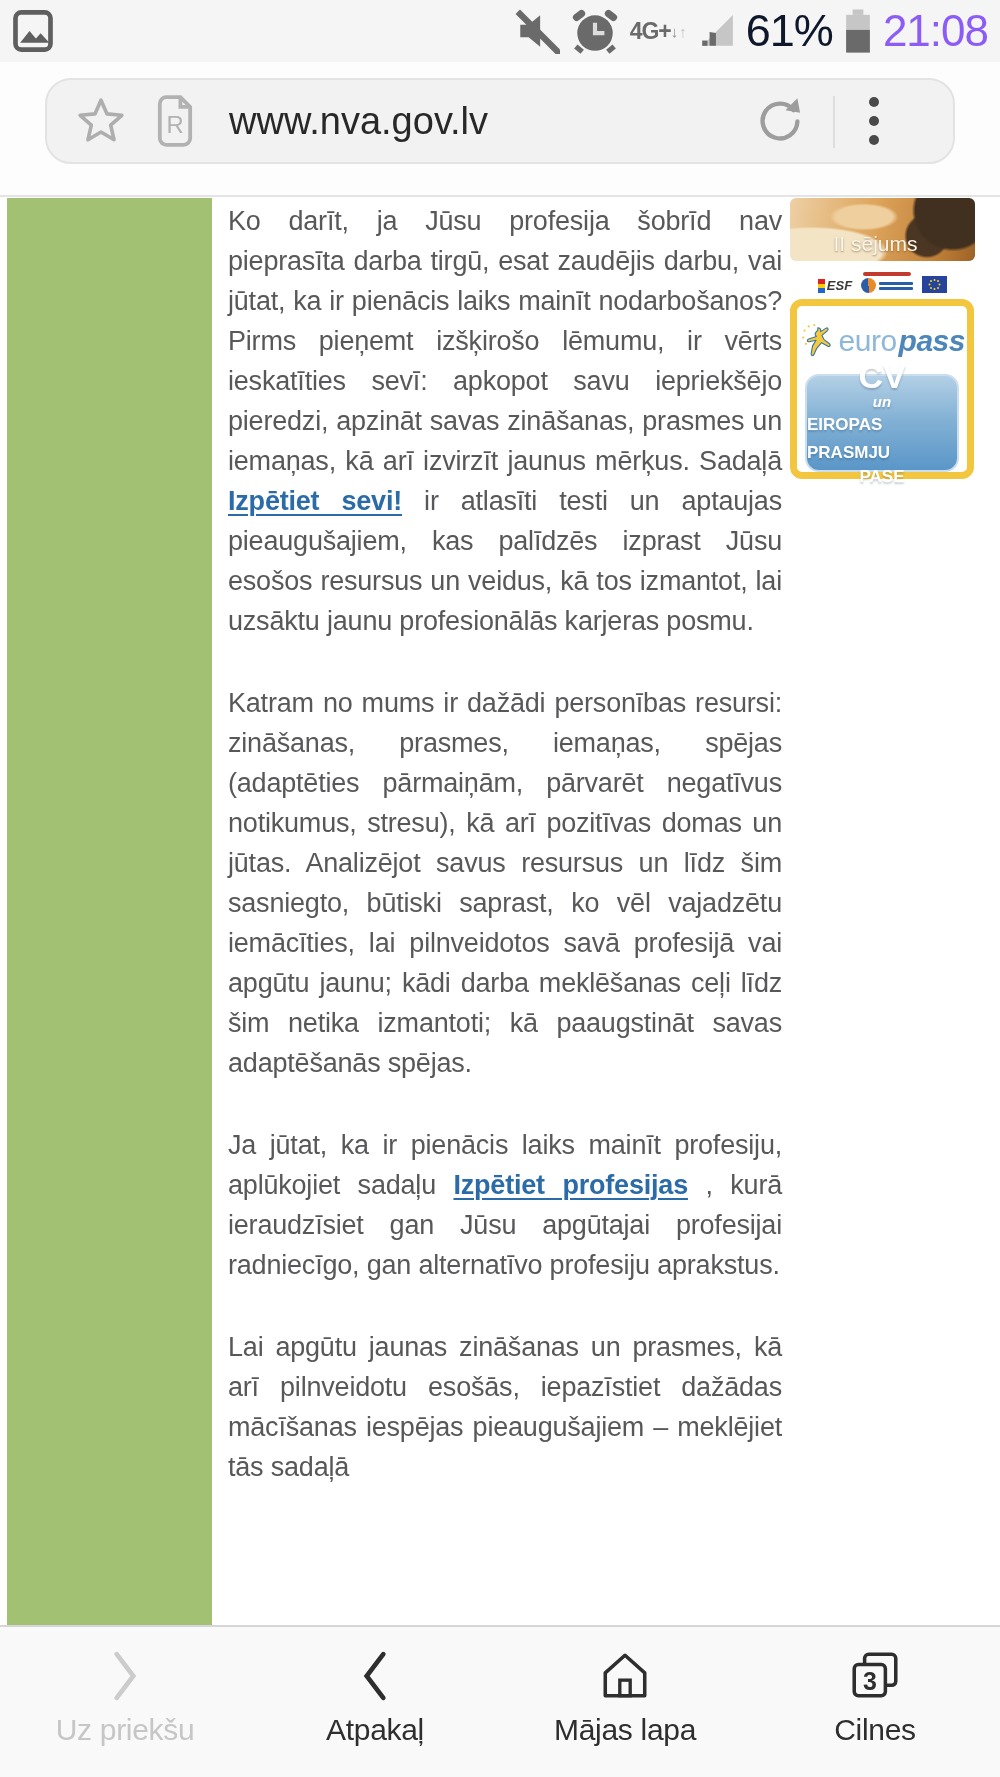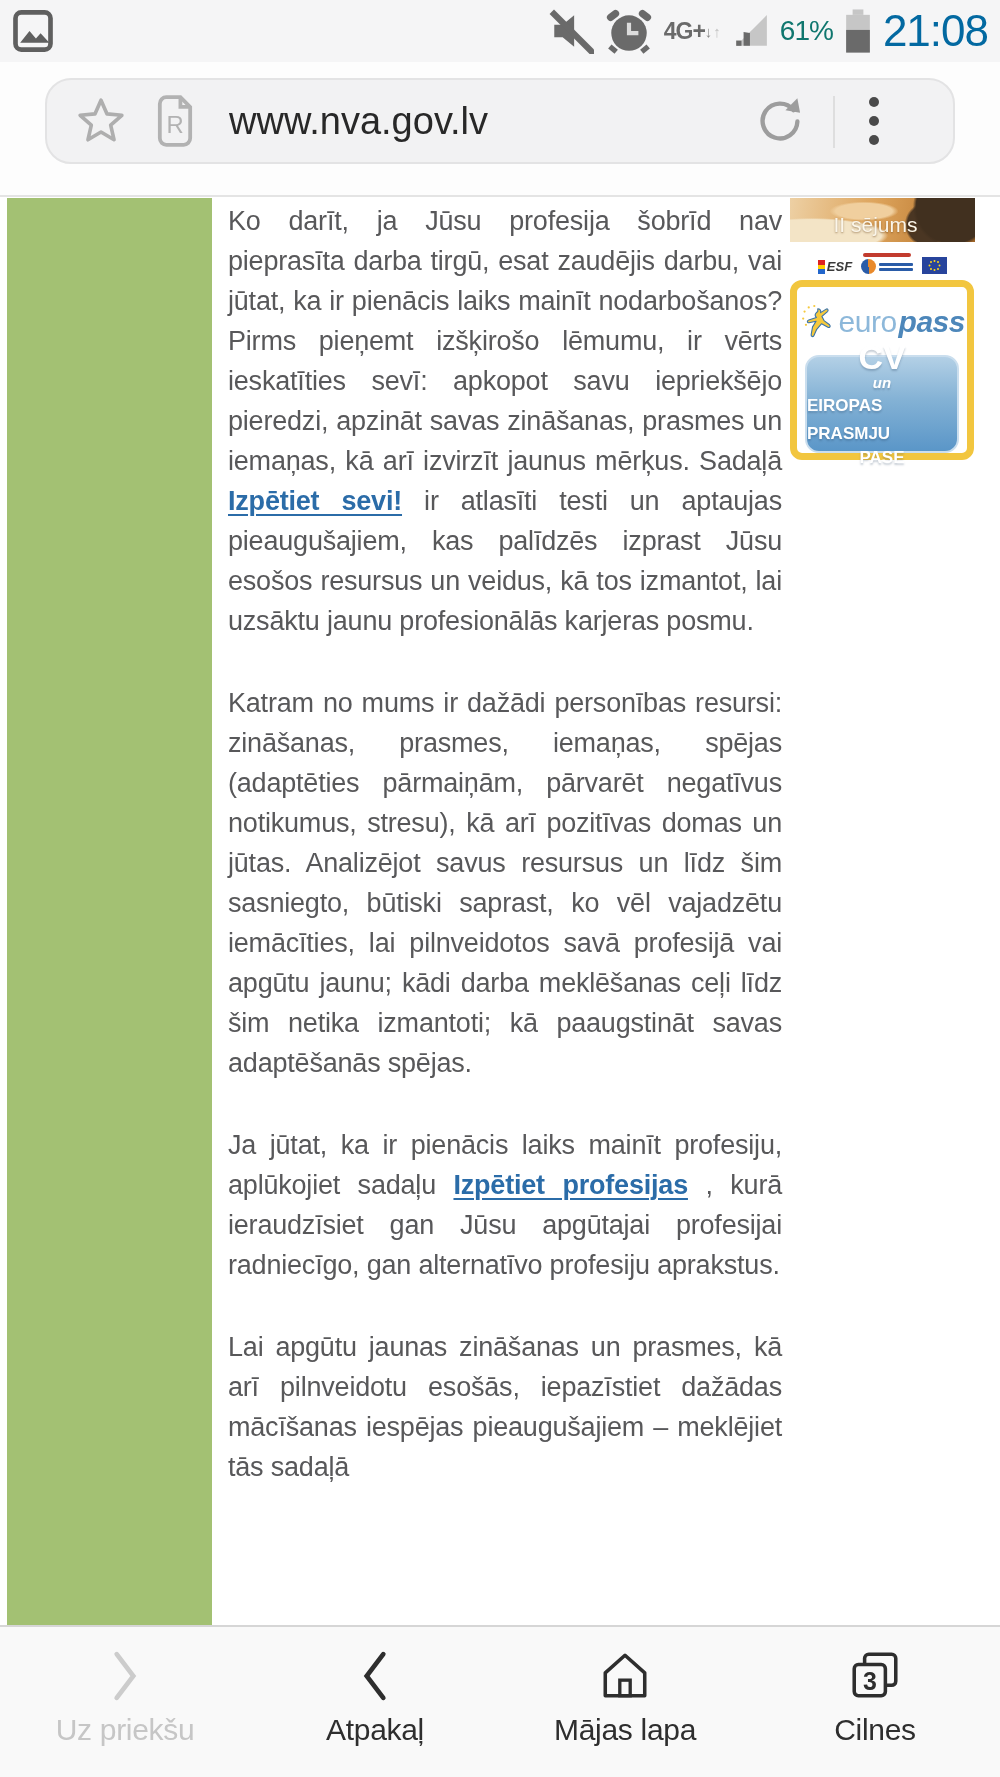--- a/index.html
+++ b/index.html
@@ -3,22 +3,22 @@
 <meta charset="utf-8">
 <style>
   * { margin:0; padding:0; box-sizing:border-box; }
   body { font-family:"Liberation Sans", sans-serif; background:#fff; }
   .screen { position:relative; width:1000px; height:1777px; background:#fff; overflow:hidden; }
 
   
   .status-bar { position:absolute; top:0; left:0; width:1000px; height:62px;
     background:#f5f5f6; display:flex; align-items:center; padding:0 12px; }
   .sb-right { margin-left:auto; display:flex; align-items:center; gap:11px; }
-  .sb-text { color:#0f766e; font-size:28px; letter-spacing:-1px; }
-  .sb-time { color:#0369a1; font-size:44px; letter-spacing:-1px; }
+  .sb-text { color:#0f172a; font-size:45px; letter-spacing:-1px; }
+  .sb-time { color:#8b5cf6; font-size:44px; letter-spacing:-1px; }
   .net-badge { display:flex; flex-direction:row; align-items:center; line-height:1; }
   .net-badge .nb-label { font-size:23px; font-weight:bold; color:#6a6a6a; letter-spacing:-1px; }
   .net-badge .nb-arrows { font-size:15px; line-height:13px; letter-spacing:1px; }
   .nb-arrows .dn { color:#8b8b8b; } .nb-arrows .up { color:#c3c3c3; }
 
   
   .browser-bar { position:absolute; top:62px; left:0; width:1000px; height:135px;
     background:#fdfdfd; border-bottom:2px solid #e4e4e4; }
   .url-pill { position:absolute; left:45px; top:16px; width:910px; height:86px;
     background:#f2f2f3; border:2px solid #e3e3e4; border-radius:26px;
@@ -38,27 +38,27 @@
 
   .article { position:absolute; left:228px; top:4px; width:554px; }
   .article p { font-size:27px; line-height:40px; color:#58585a; text-align:justify;
     letter-spacing:-0.2px; margin:0 0 42px 0; }
   .article p.bold { font-weight:bold; color:#4f4f51; }
   .article a.body-link { color:#2b6ca8; font-weight:bold; text-decoration:underline;
     text-decoration-thickness:2px; text-underline-offset:4px; cursor:pointer; }
 
   
   .right-rail { position:absolute; left:790px; top:1px; width:185px; }
-  .cover { position:relative; width:185px; height:44px; overflow:hidden;
+  .cover { position:relative; width:185px; height:63px; overflow:hidden;
     background:
       radial-gradient(circle at 88% 20%, #41301f 0 22%, transparent 24%),
       radial-gradient(circle at 74% 60%, #4a3623 0 14%, transparent 16%),
       radial-gradient(ellipse at 12% 85%, #f3e4c6 0 30%, transparent 33%),
       radial-gradient(ellipse at 40% 30%, #f0cf9e 0 18%, transparent 22%),
-      linear-gradient(100deg, #edd0a4 0%, #dda45c 45%, #c07f37 80%, #9c6226 100%); }
+      linear-gradient(100deg, #edd0a4 0%, #dda45c 45%, #c07f37 80%, #9c6226 100%); border-radius: 6px; }
   .cover-caption { position:absolute; left:0; right:14px; bottom:5px; text-align:center;
     color:#fbf6ea; font-size:21px; text-shadow:0 1px 2px rgba(90,50,10,.5); }
   .logos { margin-top:6px; height:26px; display:flex; align-items:flex-end; justify-content:center; gap:9px; }
   .logo-esf { display:flex; align-items:center; gap:2px; }
   .esf-mark { width:7px; height:14px; background:linear-gradient(180deg,#d22 33%,#fc0 33% 66%,#26c 66%); }
   .esf-text { font-size:13px; font-weight:bold; font-style:italic; color:#3a3a3a; }
   .logo-mid { display:flex; flex-direction:column; align-items:center; gap:2px; }
   .mid-redline { width:48px; height:4px; background:#c23b2e; border-radius:2px; }
   .mid-row { display:flex; align-items:center; gap:3px; }
   .mid-circle { width:15px; height:15px; border-radius:50%;

